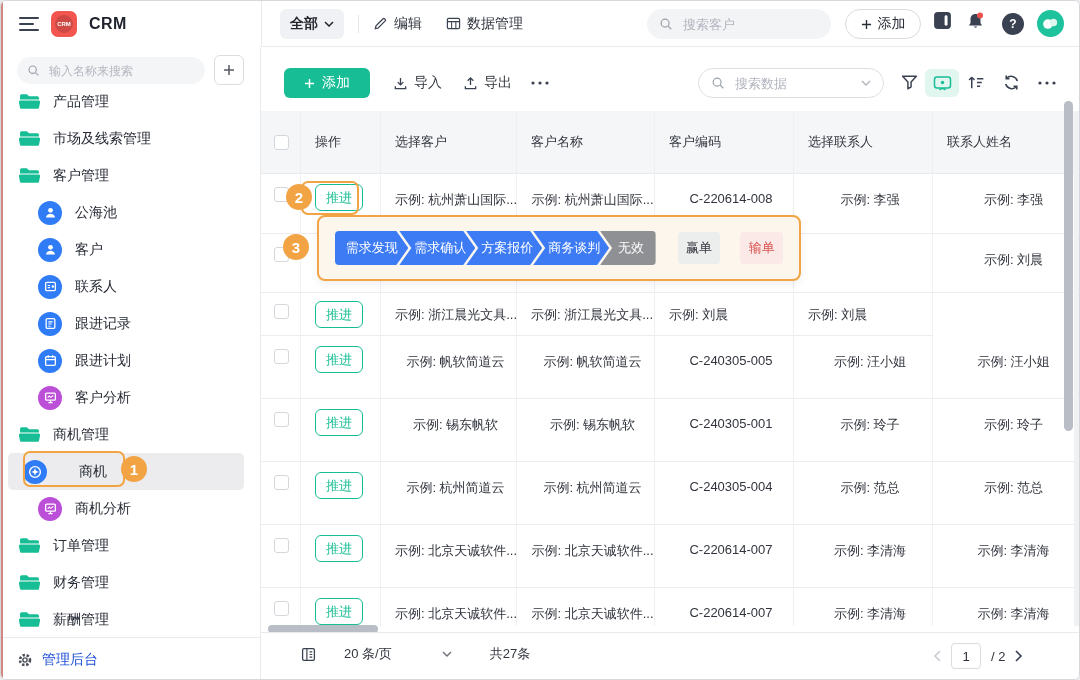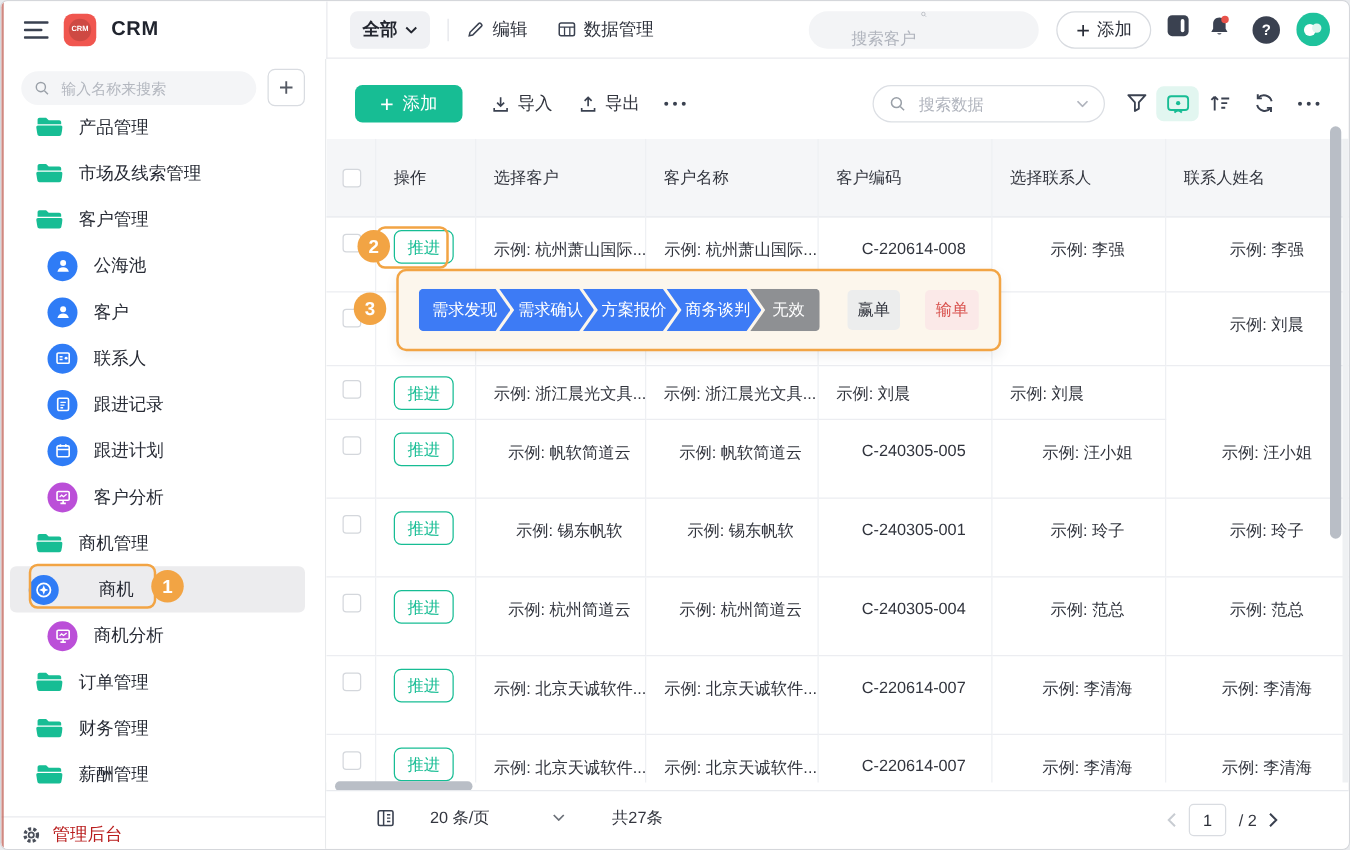--- a/index.html
+++ b/index.html
@@ -17,46 +17,46 @@
   .logo-inner{width:18px;height:18px;border-radius:50%;background:rgba(0,0,0,.14);color:#fff;font-size:6px;font-weight:bold;
               display:flex;align-items:center;justify-content:center;text-transform:uppercase;}
   .app-title{font-size:16px;font-weight:bold;color:#20242e;letter-spacing:.5px;}
   .topbar-main{position:absolute;left:260px;top:0;width:820px;height:46px;border-bottom:1px solid #e9eaee;border-left:1px solid #e9eaee;
                display:flex;align-items:center;}
   .scope-pill{margin-left:18px;height:30px;background:#f0f1f4;border-radius:6px;display:flex;align-items:center;gap:6px;
               padding:0 10px;font-size:14px;font-weight:bold;color:#23262f;cursor:pointer;}
   .v-div{width:1px;height:18px;background:#e3e5ea;margin:0 14px;}
   .menu-link{display:flex;align-items:center;gap:6px;font-size:14px;color:#30343e;margin-right:24px;cursor:pointer;}
   .top-search{position:absolute;left:385px;top:8px;width:184px;height:30px;background:#f3f4f6;border-radius:15px;
-              display:flex;align-items:center;gap:8px;padding:0 12px;color:#9aa0a8;flex-direction:column;}
+              display:flex;align-items:center;gap:8px;padding:0 12px;color:#9aa0a8;}
   .top-search input,.tb-search input{border:none;outline:none;background:transparent;font-size:13px;color:#333;width:120px;
               font-family:inherit;}
   .top-search input::placeholder,.tb-search input::placeholder{color:#b0b4bd;}
   .add-pill{position:absolute;left:583px;top:8px;width:76px;height:30px;border:1px solid #d8dbe0;border-radius:15px;background:#fff;
             display:flex;align-items:center;justify-content:center;gap:6px;font-size:14px;color:#2a2e38;cursor:pointer;}
   .icon-btn{position:absolute;top:10px;cursor:pointer;}
   .help-circle{width:22px;height:22px;border-radius:50%;background:#3a4150;color:#fff;font-size:12px;font-weight:bold;
                display:flex;align-items:center;justify-content:center;}
 
   
   .sidebar{position:absolute;left:0;top:46px;width:260px;height:634px;background:#fff;border-right:1px solid #e8eaec;}
   .sb-search{position:absolute;left:16px;top:10px;width:188px;height:27px;background:#f4f5f7;border-radius:14px;
              display:flex;align-items:center;gap:7px;padding:0 10px;color:#9aa0a8;}
   .sb-search input{border:none;outline:none;background:transparent;font-size:12px;width:130px;font-family:inherit;}
   .sb-search input::placeholder{color:#b3b7bf;}
   .sb-plus{position:absolute;left:213px;top:8px;width:30px;height:30px;border:1px solid #d9dce1;border-radius:6px;background:#fff;
            display:flex;align-items:center;justify-content:center;color:#555a64;cursor:pointer;}
   .nav{position:absolute;left:0;top:36px;right:0;}
-  .nav-item{height:37px;display:flex;align-items:center;gap:13px;padding-left:28px;font-size:14px;color:#272b35;cursor:pointer;}
+  .nav-item{height:37px;display:flex;align-items:center;gap:13px;padding-left:18px;font-size:14px;color:#272b35;cursor:pointer;}
   .nav-item.child{padding-left:37px;}
   .nav-item.selected{background:#ececee;border-radius:5px;margin:0 16px 0 7px;padding-left:15px;gap:32px;}
   .ci{width:24px;height:24px;border-radius:50%;display:flex;align-items:center;justify-content:center;flex:0 0 24px;}
   .ci.blue{background:#2f7cf6;} .ci.purple{background:#bb4fd8;}
-  .sb-admin{position:absolute;left:0;bottom:0;width:259px;height:28px;border-top:1px solid #e9eaee;background:#fff;
-            display:flex;align-items:center;gap:9px;padding-left:16px;font-size:14px;color:#b91c1c;cursor:pointer;}
+  .sb-admin{position:absolute;left:0;bottom:0;width:259px;height:44px;border-top:1px solid #e9eaee;background:#fff;
+            display:flex;align-items:center;gap:9px;padding-left:16px;font-size:14px;color:#1d4ed8;cursor:pointer;}
 
   
   .tb-add{position:absolute;left:283px;top:67px;width:86px;height:30px;background:#17bd94;border:none;border-radius:6px;
           color:#fff;font-size:14px;display:flex;align-items:center;justify-content:center;gap:7px;cursor:pointer;font-family:inherit;}
   .tb-link{position:absolute;top:73px;display:flex;align-items:center;gap:6px;font-size:14px;color:#33363f;cursor:pointer;}
   .tb-search{position:absolute;left:697px;top:67px;width:186px;height:30px;border:1px solid #dcdfe4;border-radius:15px;background:#fff;
              display:flex;align-items:center;gap:8px;padding:0 12px;color:#9aa0a8;}
   .tb-ic{position:absolute;cursor:pointer;}
   .tb-eye{position:absolute;left:924px;top:68px;width:34px;height:28px;background:#e2f6f0;border-radius:6px;
           display:flex;align-items:center;justify-content:center;cursor:pointer;}

